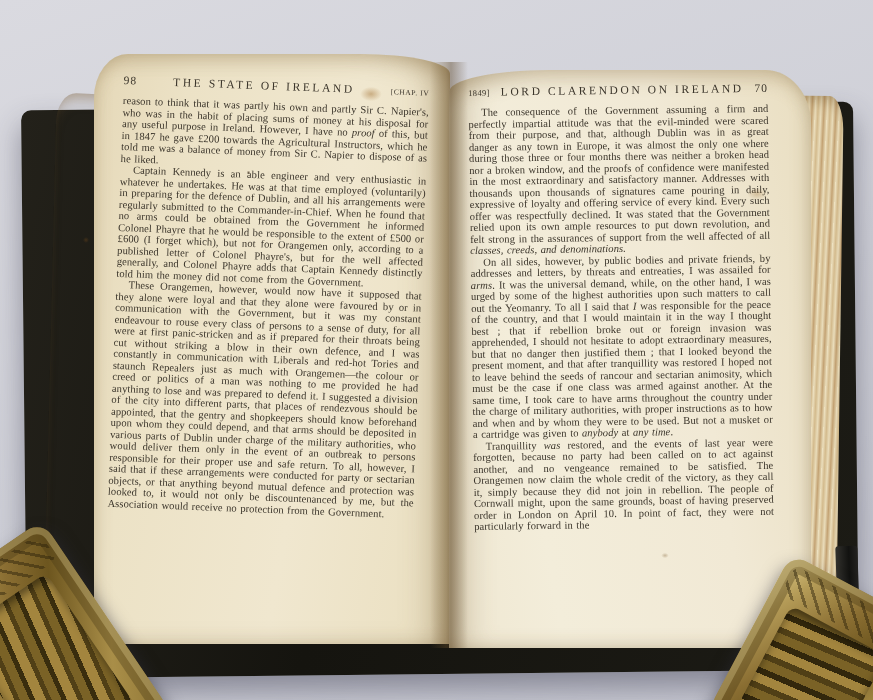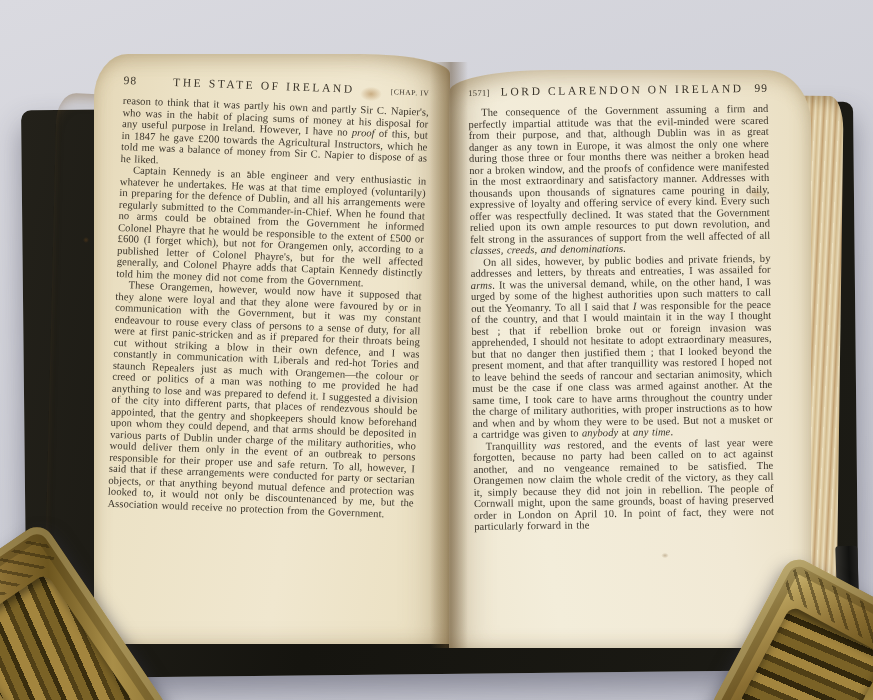--- a/index.html
+++ b/index.html
@@ -139,23 +139,23 @@
       <span class="running-title">THE STATE OF IRELAND</span>
       <span class="chap">[CHAP. IV</span>
     </div>
     <p class="para no-indent">reason to think that it was partly his own and partly Sir C. Napier's, who was in the habit of placing sums of money at his disposal for any useful purpose in Ireland.  However, I have no <i>proof</i> of this, but in 1847 he gave £200 towards the Agricultural Instructors, which he told me was a balance of money from Sir C. Napier to dispose of as he liked.</p>
     <p class="para">Captain Kennedy is an able engineer and very enthusiastic in whatever he undertakes.  He was at that time employed (voluntarily) in preparing for the defence of Dublin, and all his arrangements were regularly submitted to the Commander-in-Chief.  When he found that no arms could be obtained from the Government he informed Colonel Phayre that he would be responsible to the extent of £500 or £600 (I forget which), but not for Orangemen only, according to a published letter of Colonel Phayre's, but for the well affected generally, and Colonel Phayre adds that Captain Kennedy distinctly told him the money did not come from the Government.</p>
     <p class="para">These Orangemen, however, would now have it supposed that they alone were loyal and that they alone were favoured by or in communication with the Government, but it was my constant endeavour to rouse every class of persons to a sense of duty, for all were at first panic-stricken and as if prepared for their throats being cut without striking a blow in their own defence, and I was constantly in communication with Liberals and red-hot Tories and staunch Repealers just as much with Orangemen—the colour or creed or politics of a man was nothing to me provided he had anything to lose and was prepared to defend it.  I suggested a division of the city into different parts, that places of rendezvous should be appointed, that the gentry and shopkeepers should know beforehand upon whom they could depend, and that arms should be deposited in various parts of Dublin under charge of the military authorities, who would deliver them only in the event of an outbreak to persons responsible for their proper use and safe return.  To all, however, I said that if these arrangements were conducted for party or sectarian objects, or that anything beyond mutual defence and protection was looked to, it would not only be discountenanced by me, but the Association would receive no protection from the Government.</p>
   </div>
 
   <div class="text text-right">
     <div class="header">
-      <span class="year">1571]</span>
+      <span class="year">1849]</span>
       <span class="running-title">LORD CLARENDON ON IRELAND</span>
-      <span class="pagenum">99</span>
+      <span class="pagenum">70</span>
     </div>
     <p class="para">The consequence of the Government assuming a firm and perfectly impartial attitude was that the evil-minded were scared from their purpose, and that, although Dublin was in as great danger as any town in Europe, it was almost the only one where during those three or four months there was neither a broken head nor a broken window, and the proofs of confidence were manifested in the most extraordinary and satisfactory manner.  Addresses with thousands upon thousands of signatures came pouring in daily, expressive of loyalty and offering service of every kind.  Every such offer was respectfully declined.  It was stated that the Government relied upon its own ample resources to put down revolution, and felt strong in the assurances of support from the well affected of all <i>classes, creeds, and denominations.</i></p>
     <p class="para">On all sides, however, by public bodies and private friends, by addresses and letters, by threats and entreaties, I was assailed for <i>arms</i>.  It was the universal demand, while, on the other hand, I was urged by some of the highest authorities upon such matters to call out the Yeomanry.  To all I said that <i>I</i> was responsible for the peace of the country, and that I would maintain it in the way I thought best ; that if rebellion broke out or foreign invasion was apprehended, I should not hesitate to adopt extraordinary measures, but that no danger then justified them ; that I looked beyond the present moment, and that after tranquillity was restored I hoped not to leave behind the seeds of rancour and sectarian animosity, which must be the case if one class was armed against another.  At the same time, I took care to have arms throughout the country under the charge of military authorities, with proper instructions as to how and when and by whom they were to be used.  But not a musket or a cartridge was given to <i>anybody</i> at <i>any time</i>.</p>
     <p class="para">Tranquillity <i>was</i> restored, and the events of last year were forgotten, because no party had been called on to act against another, and no vengeance remained to be satisfied.  The Orangemen now claim the whole credit of the victory, as they call it, simply because they did not join in rebellion.  The people of Cornwall might, upon the same grounds, boast of having preserved order in London on April 10.  In point of fact, they were not particularly forward in the</p>
   </div>
 
   <div class="stain stain-1"></div>
   <div class="stain stain-2"></div>
   <div class="stain stain-3"></div>
   <div class="stain stain-4"></div>

